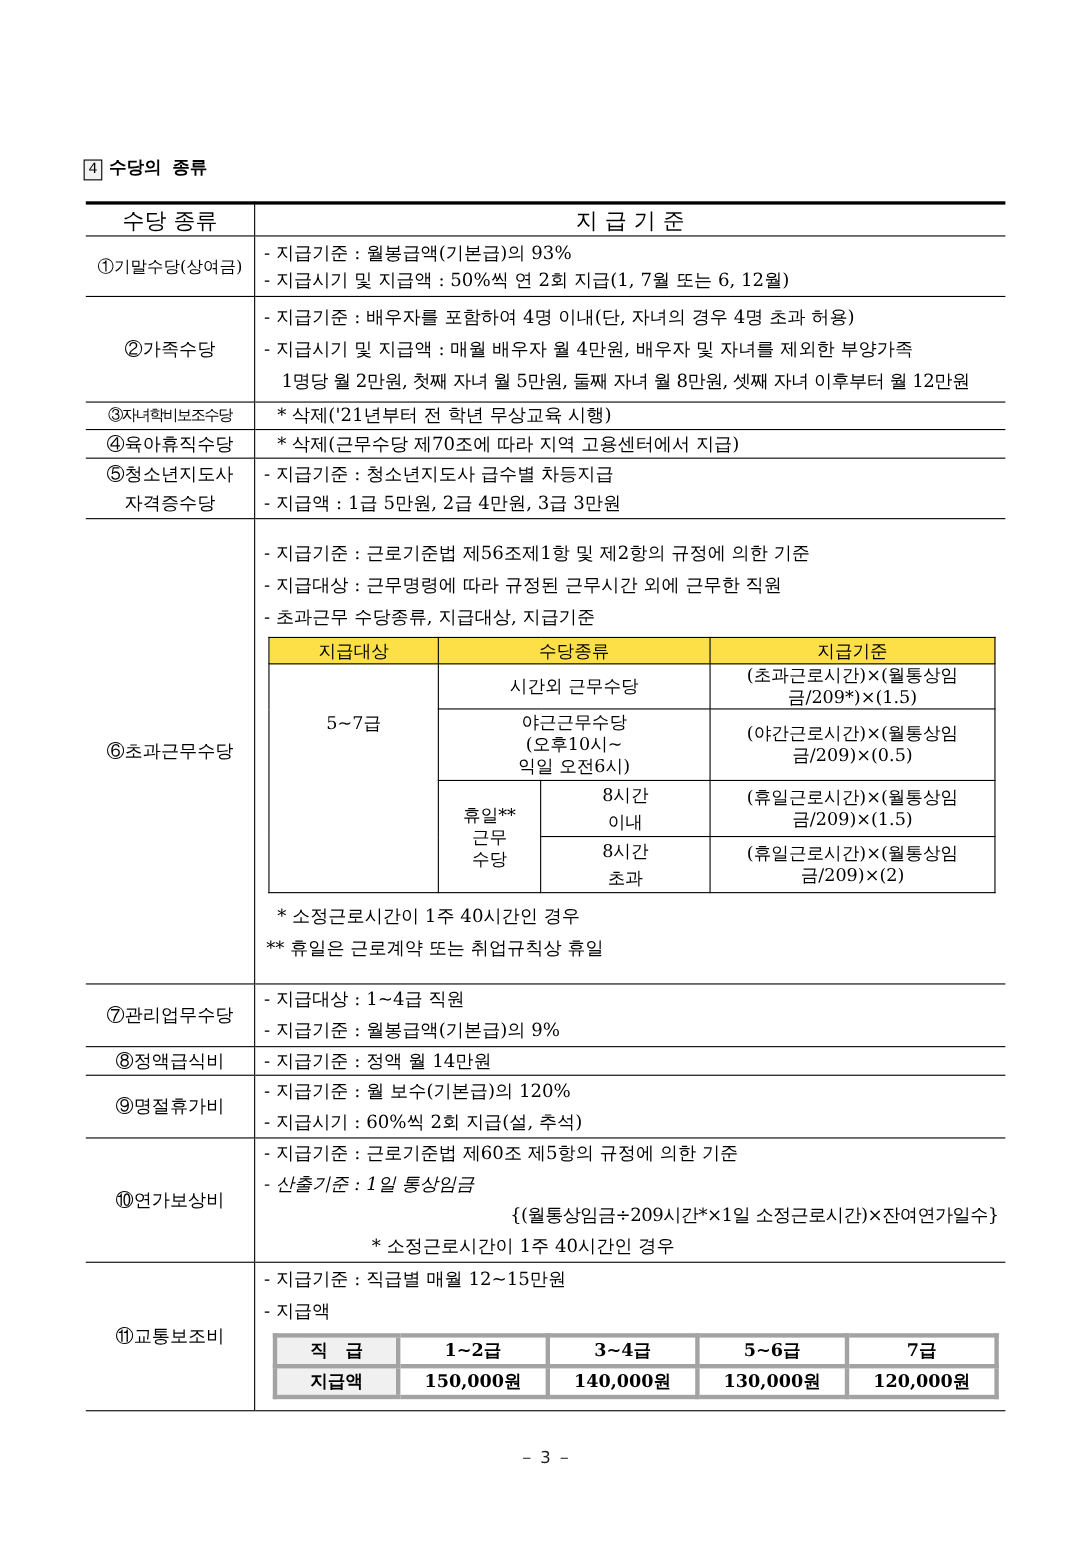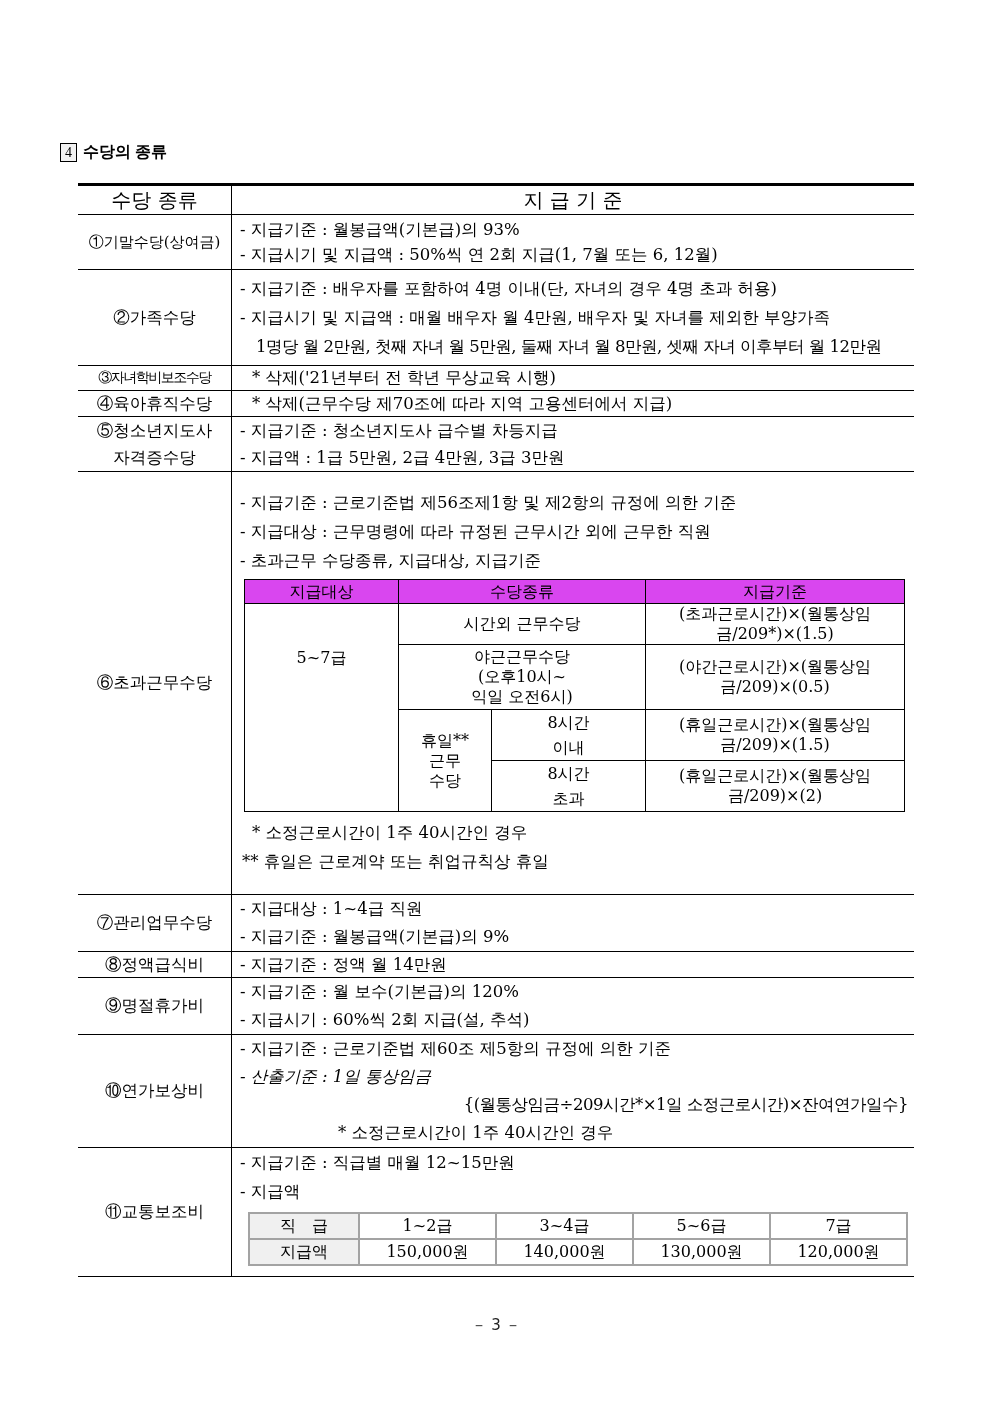--- a/index.html
+++ b/index.html
@@ -1,34 +1,34 @@
 <!DOCTYPE html>
 <html><head>
 <meta charset="utf-8">
 <style>
   html, body { margin:0; padding:0; background:#fff; }
   body { width:992px; height:1403px; position:relative; font-family:"DejaVu Serif","Liberation Serif",serif; color:#000; overflow:hidden; }
-  .section-title { position:absolute; left:60px; top:142px; font-size:16px; font-weight:bold; font-family:Liberation Serif, serif; }
+  .section-title { position:absolute; left:76px; top:142px; font-size:16px; font-weight:bold; font-family:Liberation Mono, monospace; }
   .section-title .num { display:inline-block; border:1px solid #000; width:15px; height:17px; line-height:17px; text-align:center; font-weight:normal; font-size:14px; margin-right:6px; background:#f2f2f2; }
   table.main { position:absolute; left:78px; top:183px; width:836px; border-collapse:collapse; font-size:16.5px; }
   table.main td, table.main th { padding:0; vertical-align:middle; }
   table.main tr > *:first-child { border-right:1px solid #000; width:153px; text-align:center; }
   table.main tr { border-bottom:1px solid #000; }
   table.main thead tr { border-top:3px solid #000; }
   table.main thead th { font-weight:normal; font-size:20px; height:28px; }
   .content { padding:2px 6px 2px 8px; }
   .line { height:29px; line-height:29px; white-space:nowrap; }
   .line.indent { padding-left:14px; }
   .line.indent2 { padding-left:92px; }
   .tight .line { height:25px; line-height:25px; }
   table.inner { border-collapse:collapse; margin:4px 0 6px 4px; width:661px; font-size:16px; }
   table.inner td, table.inner th { border:1px solid #000; text-align:center; font-weight:normal; padding:0; line-height:20px; }
-  table.inner th { background:#d946ef; height:23px; }
+  table.inner th { background:#fde047; height:23px; }
   table.pay { border-collapse:collapse; margin:6px 0 4px 8px; width:660px; font-size:16px; }
-  table.pay td { border:2px solid #a3a3a3; text-align:center; height:24px; }
+  table.pay td { border:4px solid #a3a3a3; text-align:center; height:24px;font-weight:bold; }
   table.pay td.hdr { background:#f0f0f0; width:108px; }
   .page-num { position:absolute; top:1316px; left:0; width:992px; text-align:center; font-family:"DejaVu Sans","Liberation Sans",sans-serif; font-size:15px; color:#222; }
 </style>
 </head>
 <body>
 
 <div class="section-title">
   <span class="num">4</span><span>수당의 종류</span>
 </div>
 

